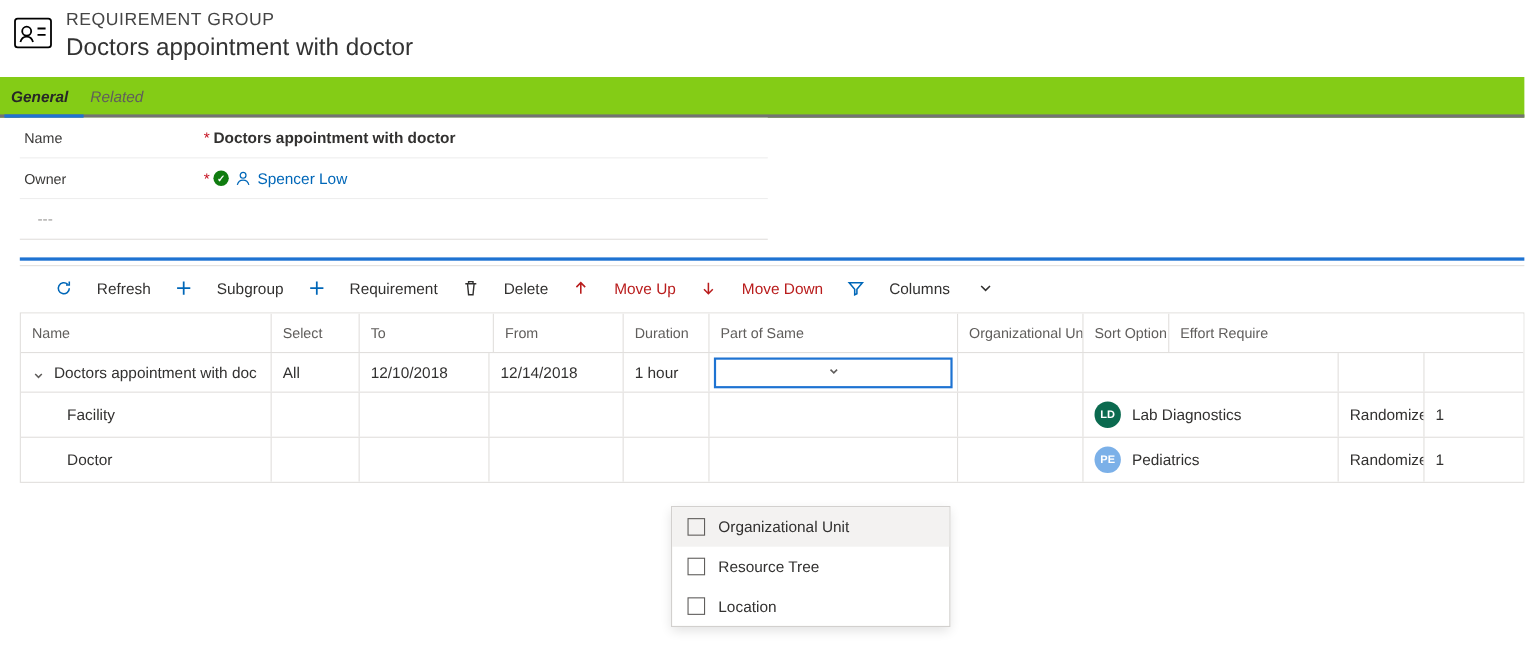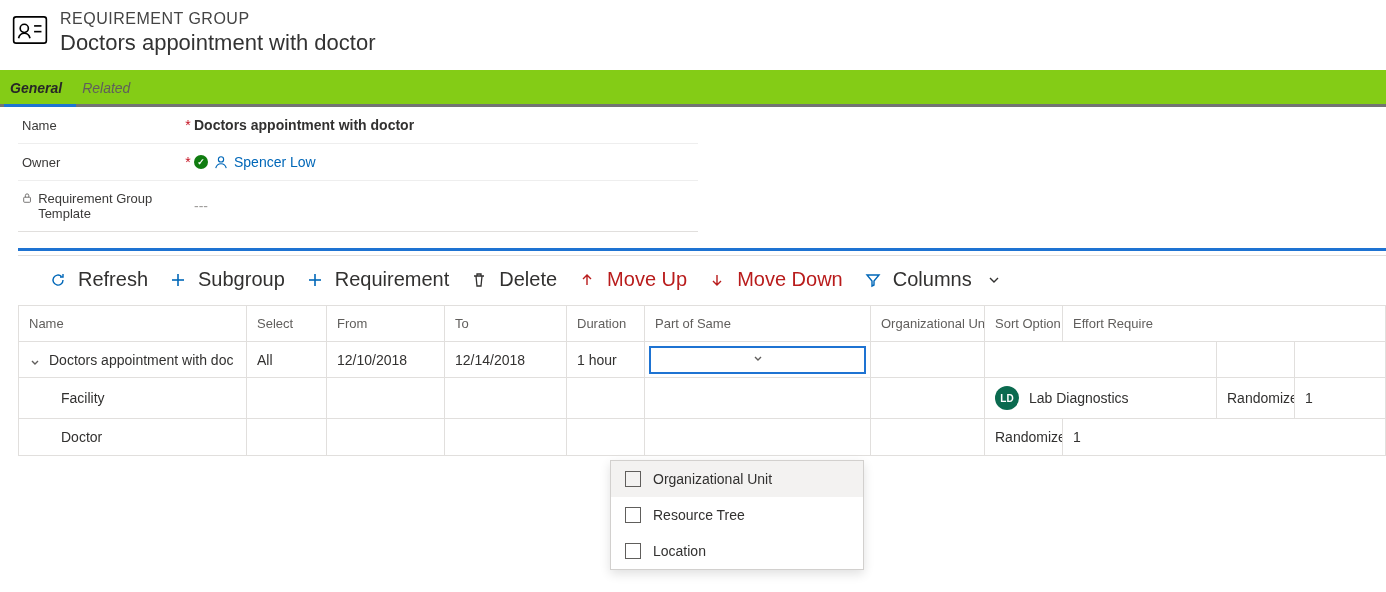--- a/index.html
+++ b/index.html
@@ -28,21 +28,21 @@
   .fvalue { flex:1; font-size:14px; font-weight:600; color:#323130; display:flex; align-items:center; gap:6px;}
   .fvalue.link { color:#0067b8; font-weight:400; }
   .lock-icon { width:12px; height:12px; margin-right:2px;}
   .owner-ok { width:14px;height:14px;border-radius:50%;background:#107c10;display:inline-flex;align-items:center;justify-content:center;color:#fff;font-size:9px;font-weight:bold;}
   .person-icon { width:14px;height:14px;color:#0067b8;}
   .muted { color:#a19f9d; font-weight:400;}
 
   
   .subgrid-bar { height:8px; background:#fff; border-top:3px solid #1e73d2; border-bottom:1px solid #e1dfdd; margin:0 0 0 18px; width:auto; }
   .toolbar { display:flex; align-items:center; gap:2px; padding:8px 10px 8px 40px;}
-  .tbtn { display:flex; align-items:center; gap:12px; padding:4px 10px; font-size:20px; color:#323130; cursor:pointer; }
+  .tbtn { display:flex; align-items:center; gap:22px; padding:4px 10px; font-size:14px; color:#323130; cursor:pointer; }
   .tbtn .ticon { width:16px; height:16px; display:inline-flex; align-items:center; justify-content:center; }
   .tbtn.disabled { color:#b91c1c; cursor:default; }
   .ticon svg { width:16px; height:16px; }
   .chev-down { margin-left:2px; }
   .ticon.blue { color:#0067b8; }
 
   
   .grid { margin:2px 0 0 18px; border:1px solid #e1dfdd; width:1368px; overflow:hidden; position:relative;}
   .grow { display:flex; border-bottom:1px solid #e1dfdd; min-height:36px; align-items:stretch; }
   .grow:last-child { border-bottom:none; }
@@ -115,29 +115,20 @@
         <span class="person-icon">
           <svg viewBox="0 0 16 16" fill="none" stroke="currentColor" stroke-width="1.3">
               <circle cx="8" cy="5" r="3"></circle>
               <path d="M2 15c1-4 4-5 6-5s5 1 6 5"></path>
             </svg>
         </span>
         <span>Spencer Low</span>
       </div>
     </div>
     <div class="form-row">
-      <div class="flabel">
-        <span class="lock-icon">
-          <svg viewBox="0 0 12 12" fill="none" stroke="#605e5c" stroke-width="1">
-              <rect x="2" y="5" width="8" height="6" rx="1"></rect>
-              <path d="M4 5V3a2 2 0 014 0v2"></path>
-            </svg>
-        </span>
-        <span>Requirement Group Template</span>
-      </div>
       <div class="freq"></div>
       <div class="fvalue muted">---</div>
     </div>
   </div>
 
   <div class="subgrid-bar"></div>
 
   <div class="toolbar">
     <div class="tbtn">
       <span class="ticon blue">
@@ -202,22 +193,22 @@
             <path d="M4 6l4 4 4-4"></path>
           </svg>
       </span>
     </div>
   </div>
 
   <div class="grid">
     <div class="grow ghead">
       <div class="gc c-name">Name</div>
       <div class="gc c-select">Select</div>
+      <div class="gc c-to">To</div>
       <div class="gc c-from">From</div>
-      <div class="gc c-to">To</div>
       <div class="gc c-dur">Duration</div>
       <div class="gc c-part">Part of Same</div>
       <div class="gc c-org">Organizational Unit</div>
       <div class="gc c-sort">Sort Option</div>
       <div class="gc c-effort">Effort Require</div>
     </div>
 
     <div class="grow">
       <div class="gc c-name">
         <span class="expand">
@@ -265,20 +256,24 @@
     </div>
 
     <div class="grow indent1">
       <div class="gc c-name">Doctor</div>
       <div class="gc c-select"></div>
       <div class="gc c-from"></div>
       <div class="gc c-to"></div>
       <div class="gc c-dur"></div>
       <div class="gc c-part"></div>
       <div class="gc c-org"></div>
+      <div class="gc c-char">
+        <span class="badge pe">PE</span>
+        <span>Pediatrics</span>
+      </div>
       <div class="gc c-sort">Randomize</div>
       <div class="gc c-effort">1</div>
     </div>
   </div>
 
   <div class="popup">
     <div class="popup-item hover">
       <span class="chk"></span>
       <span>Organizational Unit</span>
     </div>

